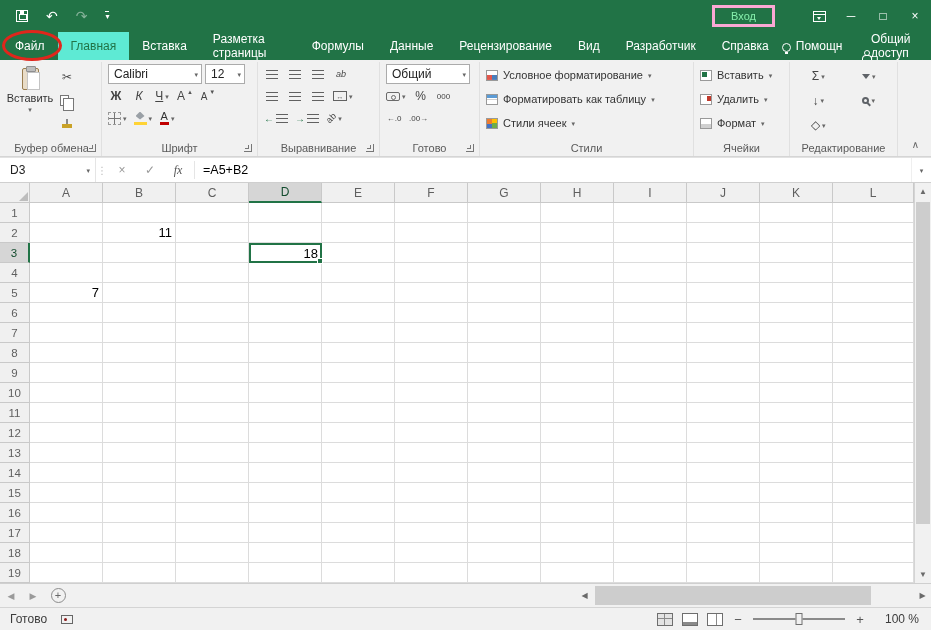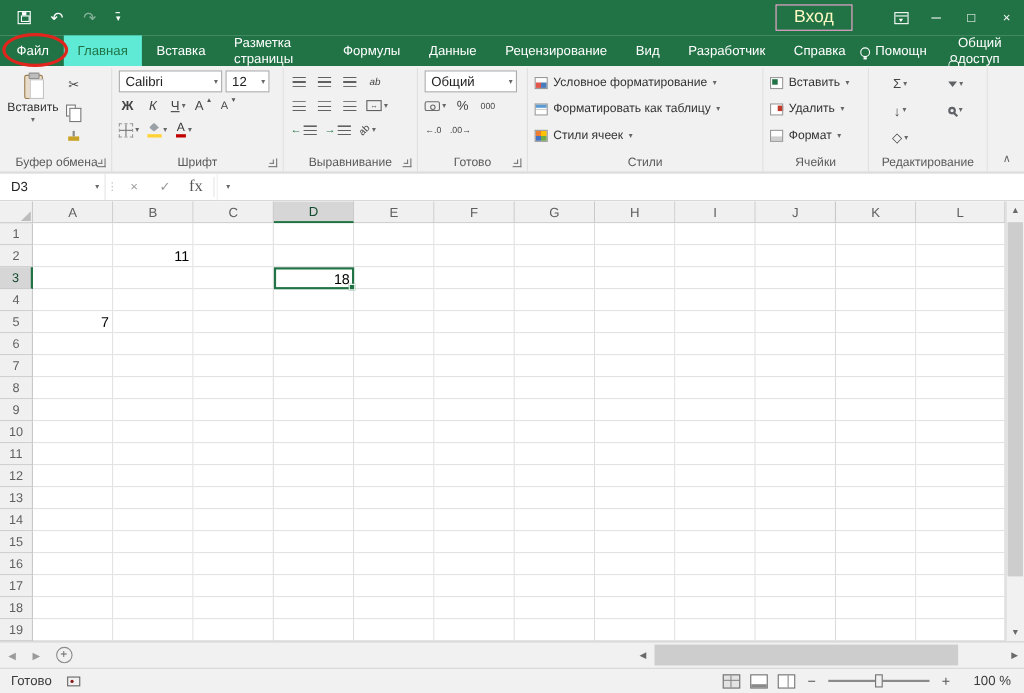--- a/index.html
+++ b/index.html
@@ -11,21 +11,21 @@
   .titlebar{flex:0 0 32px;background:#217346;display:flex;align-items:center;color:#fff;font-size:12px;position:relative}
   .qat{display:flex;align-items:center;gap:18px;padding-left:16px}
   .qbtn{color:#fff;font-size:14px;line-height:1;display:inline-flex;align-items:center}
   .qbtn.disabled{opacity:.45}
   .ic-save{display:inline-block;width:12px;height:12px;border:1px solid #fff;position:relative}
   .ic-save::before{content:"";position:absolute;left:3px;top:0;width:4px;height:3px;background:#fff}
   .ic-save::after{content:"";position:absolute;left:2px;bottom:1px;width:6px;height:4px;border:1px solid #fff}
   .qcustom{border-top:1px solid #fff;padding-top:1px;font-size:8px}
   .wtitle{position:absolute;left:0;right:0;text-align:center;pointer-events:none}
   .tb-right{margin-left:auto;display:flex;align-items:center;z-index:2}
-  .signin{border:1px solid #f9a8d4;color:#fef9c3;font-size:16px;padding:2px 16px;margin-right:28px;background:transparent}
+  .signin{border:3px solid #f9a8d4;color:#86efac;font-size:11px;padding:2px 16px;margin-right:28px;background:transparent}
   .winbtn{width:32px;height:32px;display:flex;align-items:center;justify-content:center;color:#fff;font-size:12px}
   .ic-ribbonopts{display:inline-block;width:13px;height:11px;border:1px solid #fff;position:relative}
   .ic-ribbonopts::before{content:"";position:absolute;left:0;top:2px;width:11px;height:1px;background:#fff}
   .ic-ribbonopts::after{content:"";position:absolute;left:3px;top:5px;border-left:2px solid transparent;border-right:2px solid transparent;border-top:3px solid #fff}
 
   
   .tabrow{flex:0 0 28px;background:#217346;display:flex;align-items:stretch;color:#fff;font-size:12px;padding-left:2px}
   .rtab{display:flex;align-items:center;padding:0 13px}
   .rtab.active{background:#5eead4;color:#217346}
   .tabrow-right{margin-left:auto;display:flex;align-items:center;gap:18px;padding-right:16px}
@@ -99,21 +99,21 @@
   .ic-find{width:7px;height:7px;border:2px solid #5f6368;border-radius:50%;position:relative;display:inline-block}
   .ic-find::after{content:"";position:absolute;right:-4px;bottom:-3px;width:5px;height:2px;background:#5f6368;transform:rotate(45deg)}
   .rspacer{flex:1;border-right:none;position:relative}
   .collapse{position:absolute;right:12px;bottom:6px;color:#666;font-size:10px}
 
   
   .fbar{flex:0 0 26px;background:#fff;border-top:1px solid #e2e2e2;border-bottom:1px solid #cfcfcf;display:flex;align-items:stretch;font-size:12px}
   .namebox{width:96px;display:flex;align-items:center;justify-content:space-between;padding:0 5px 0 10px;border-right:1px solid #e5e5e5;color:#222}
   .fb-split{width:12px;display:flex;align-items:center;justify-content:center;color:#b9b9b9;font-size:10px}
   .fb-btn{width:28px;display:flex;align-items:center;justify-content:center;color:#9a9a9a;font-size:12px}
-  .fb-fx{font-family:"Liberation Serif",serif;color:#555;font-size:15px}
+  .fb-fx{font-style:italic;font-family:"Liberation Serif",serif;color:#555;font-size:12px}
   .fb-divider{width:1px;background:#e5e5e5;margin:3px 2px}
   .fb-text{flex:1;display:flex;align-items:center;padding-left:6px;color:#000;font-size:12.5px}
   .fb-expand{width:20px;display:flex;align-items:center;justify-content:center;color:#888;border-left:1px solid #efefef}
 
   
   .sheet{flex:1;display:flex;min-height:0;background:#fff}
   .gridwrap{flex:1;overflow:hidden}
   .g-row{display:flex;height:20px}
   .g-corner{flex:0 0 30px;background:#f0f0f0;border-right:1px solid #c9c9c9;border-bottom:1px solid #c9c9c9;position:relative}
   .g-corner::after{content:"";position:absolute;right:1px;bottom:1px;border-left:9px solid transparent;border-bottom:9px solid #bdbdbd}
@@ -448,20 +448,21 @@
   <div class="fbar">
     <div class="namebox">
       <span>D3</span>
       <span class="dd">▾</span>
     </div>
     <div class="fb-split">⋮</div>
     <div class="fb-btn">×</div>
     <div class="fb-btn">✓</div>
     <div class="fb-btn fb-fx">fx</div>
     <div class="fb-divider"></div>
+    <div class="fb-text">=A5+B2</div>
     <div class="fb-expand">
         <span class="dd">▾</span>
       </div>
   </div>
 
   <div class="sheet">
     <div class="gridwrap" id="grid">
         <div class="g-row head">
           <div class="g-corner"></div>
           <div class="g-ch">A</div>

